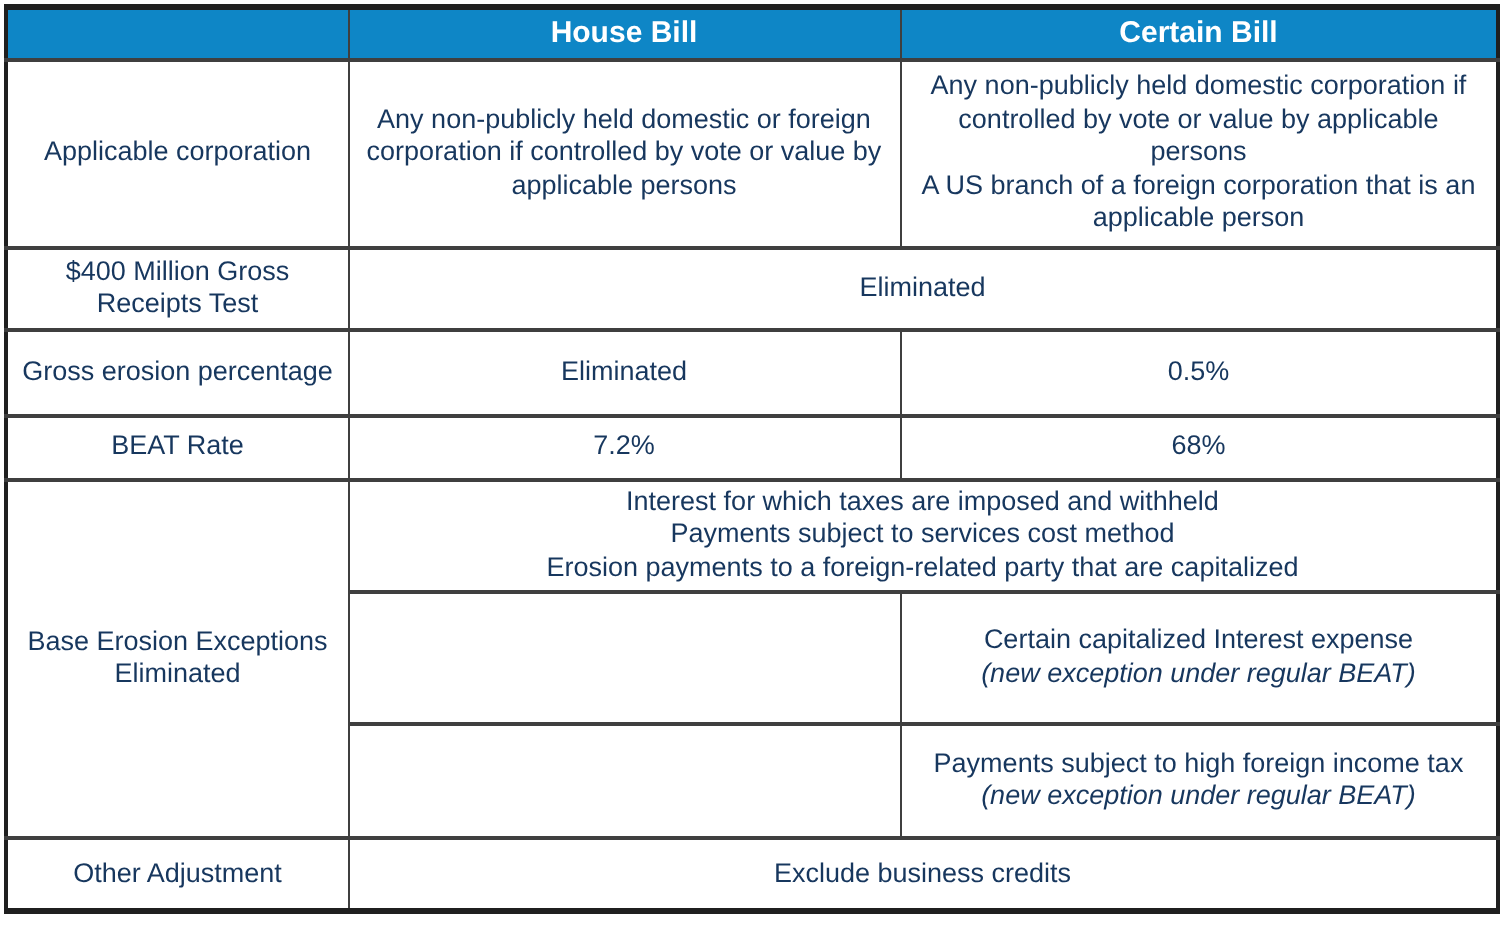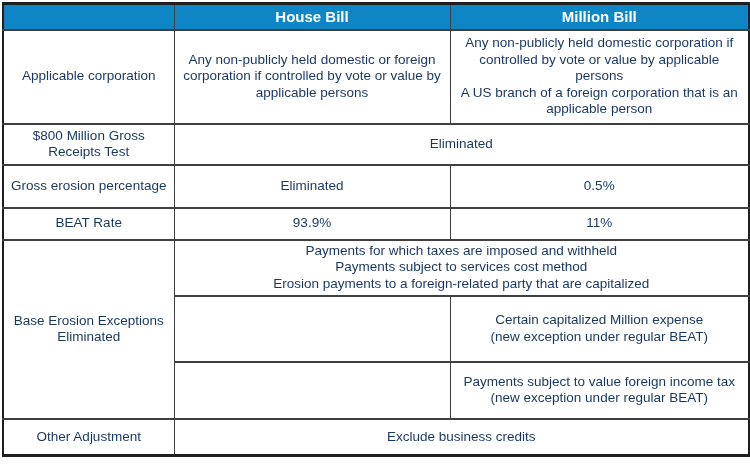--- a/index.html
+++ b/index.html
@@ -50,88 +50,88 @@
   tr.r-beat td{height:32px;text-align:center;}
   tr.r-exc-a td{height:56px;}
   tr.r-exc-b td{height:66px;}
   tr.r-exc-c td{height:57px;}
   tr.r-other td{height:37px;margin-left:47px;}
   
   td.no-bottom{border-bottom:0 none;}
   tr.r-exc-b td{border-top:0 none;}
   .pad-lg{padding-left:18px;padding-right:18px;}
   .pad-xl{padding-left:26px;padding-right:26px;}
-  .note{}
+  .note{font-style:italic;}
   .stack > div{margin:0;}
 </style>
 </head>
 <body>
 
 <div class="page">
   <table class="beat">
     <colgroup>
         <col class="c0">
         <col class="c1">
         <col class="c2">
       </colgroup>
 
     <tbody>
         <tr class="r-header">
       <td class="hdr"></td>
       <td class="hdr">House Bill</td>
-      <td class="hdr">Million Bill</td>
+      <td class="hdr">Certain Bill</td>
     </tr>
 
     <tr class="r-applicable">
       <td class="pad-xl">Applicable corporation</td>
       <td class="pad-lg">Any non-publicly held domestic or foreign corporation if controlled by vote or value by applicable persons</td>
       <td class="pad-xl stack">
         <div>Any non-publicly held domestic corporation if controlled by vote or value by applicable persons</div>
         <div>A US branch of a foreign corporation that is an applicable person</div>
       </td>
     </tr>
 
     <tr class="r-gross">
-      <td class="pad-lg">$800 Million Gross Receipts Test</td>
+      <td class="pad-lg">$400 Million Gross Receipts Test</td>
       <td colspan="2">Eliminated</td>
     </tr>
 
     <tr class="r-pct">
       <td class="pad-lg">Gross erosion percentage</td>
       <td>Eliminated</td>
       <td>0.5%</td>
     </tr>
 
     <tr class="r-beat">
       <td>BEAT Rate</td>
-      <td>93.9%</td>
-      <td>11%</td>
+      <td>7.2%</td>
+      <td>68%</td>
     </tr>
 
     <tr class="r-exc-a">
       <td rowspan="3" class="pad-xl">Base Erosion Exceptions Eliminated</td>
       <td colspan="2" class="no-bottom stack">
-        <div>Payments for which taxes are imposed and withheld</div>
+        <div>Interest for which taxes are imposed and withheld</div>
         <div>Payments subject to services cost method</div>
         <div>Erosion payments to a foreign-related party that are capitalized</div>
       </td>
     </tr>
 
     <tr class="r-exc-b">
       <td></td>
       <td class="pad-lg stack">
-        <div>Certain capitalized Million expense</div>
+        <div>Certain capitalized Interest expense</div>
         <div class="note">(new exception under regular BEAT)</div>
       </td>
     </tr>
 
     <tr class="r-exc-c">
       <td></td>
       <td class="pad-xl stack">
-        <div>Payments subject to value foreign income tax</div>
+        <div>Payments subject to high foreign income tax</div>
         <div class="note">(new exception under regular BEAT)</div>
       </td>
     </tr>
 
     <tr class="r-other">
       <td>Other Adjustment</td>
       <td colspan="2">Exclude business credits</td>
     </tr>
   </tbody>
     </table>

